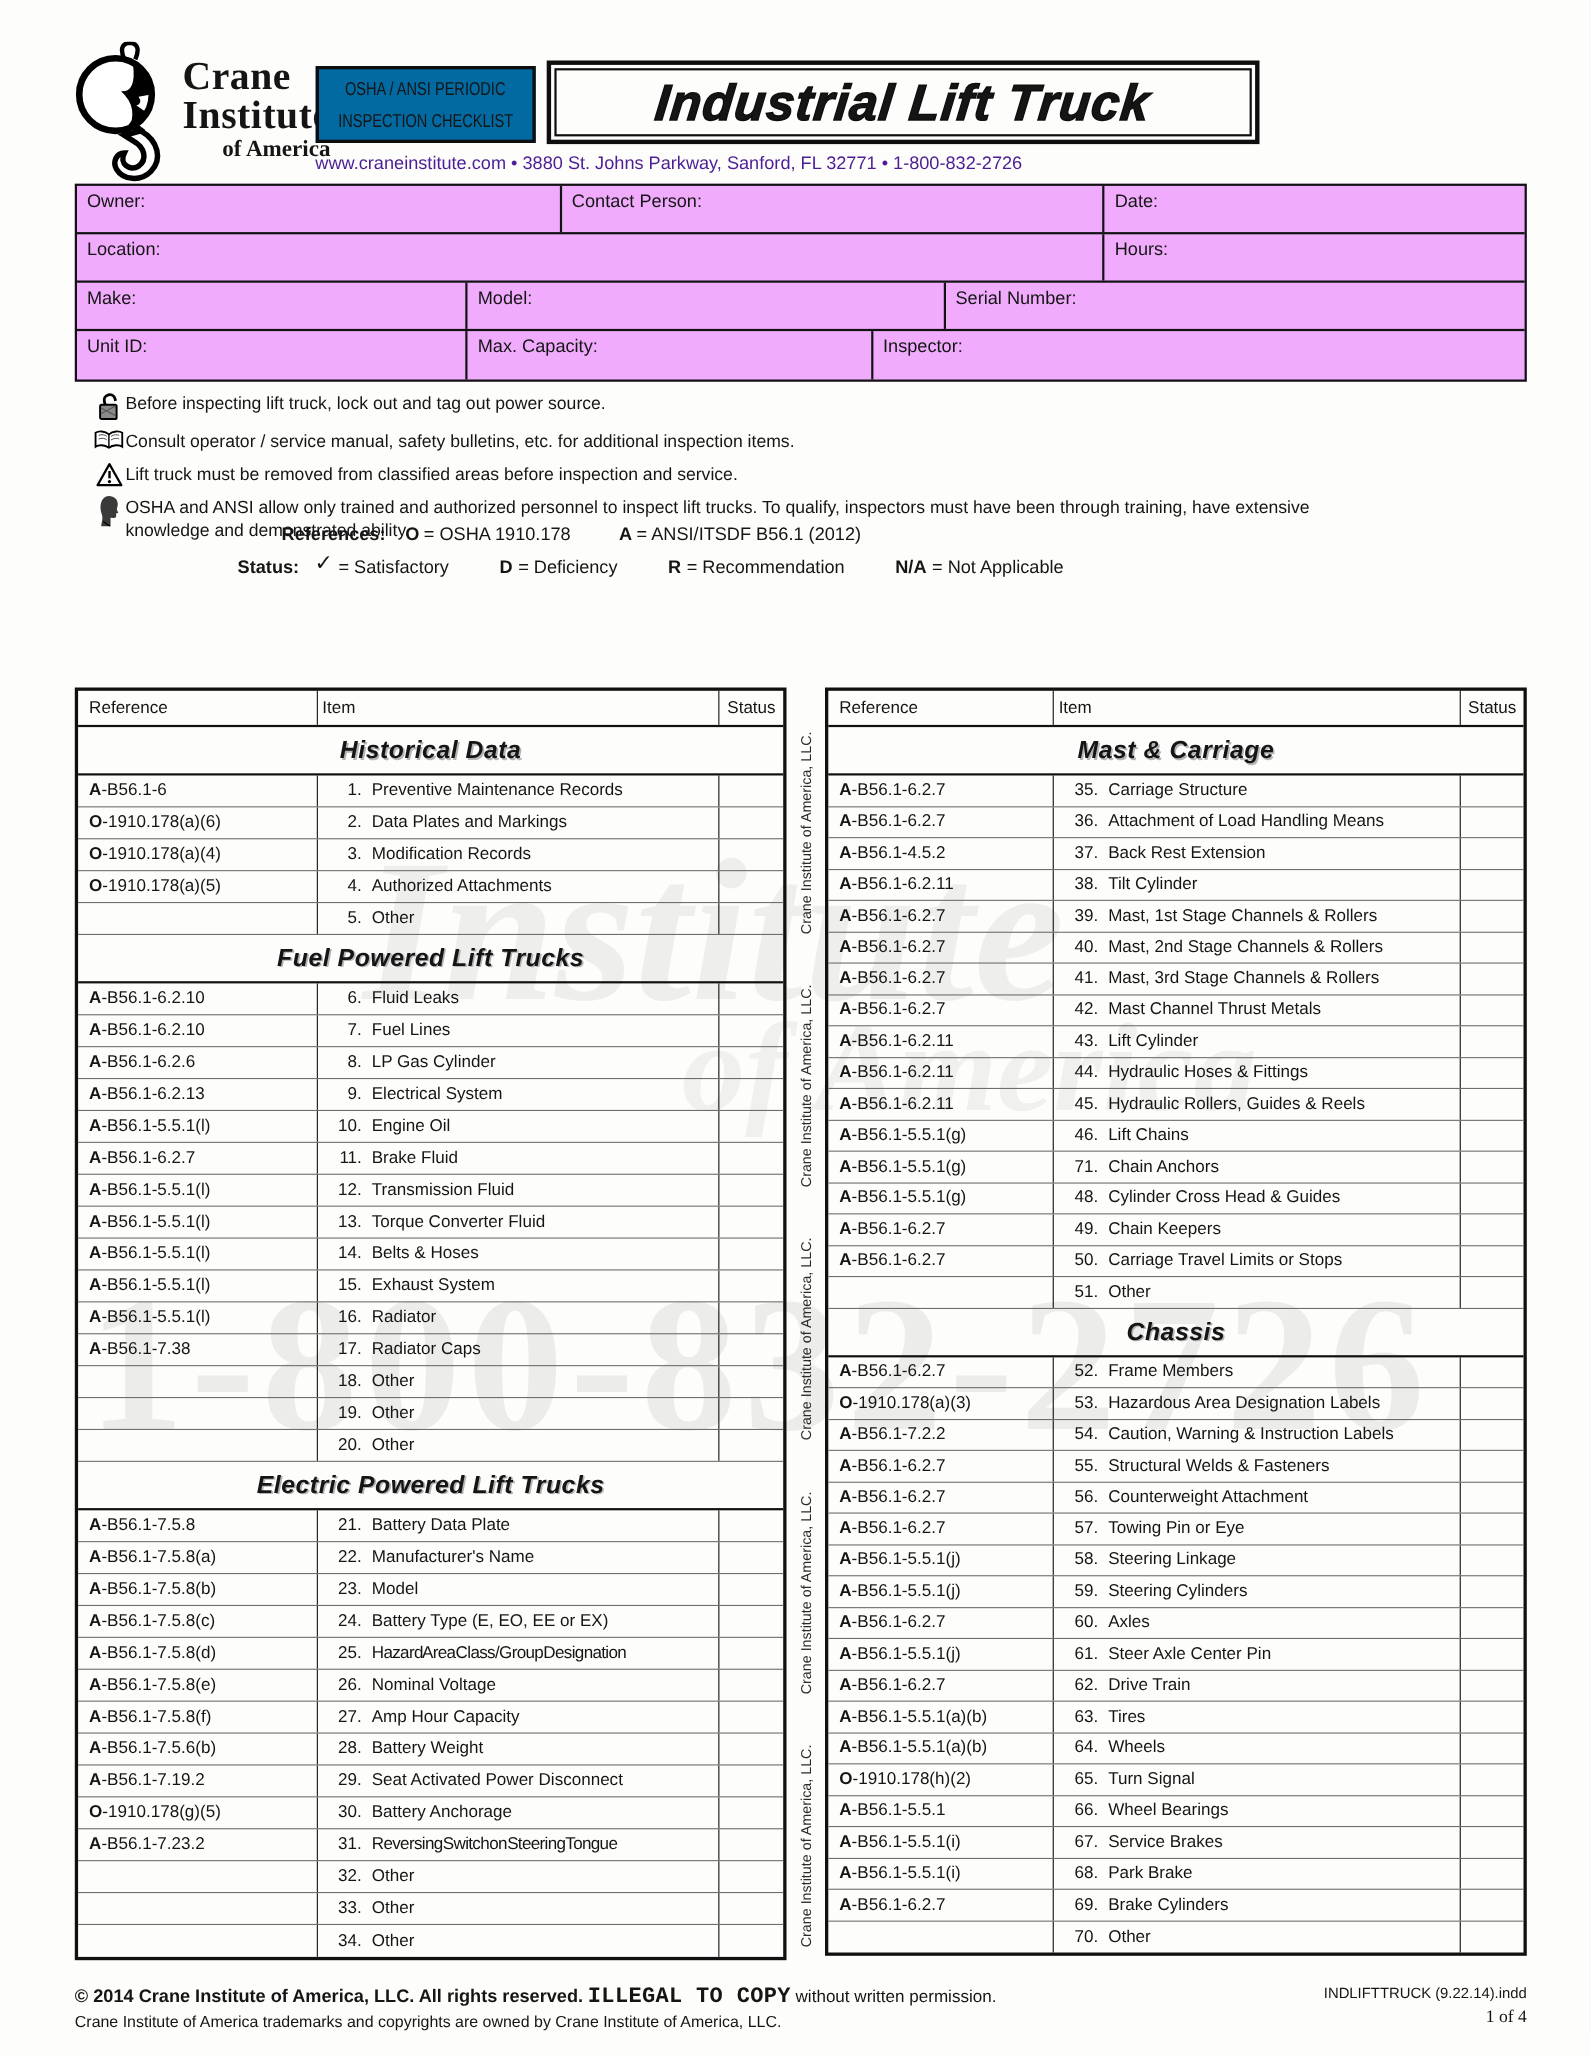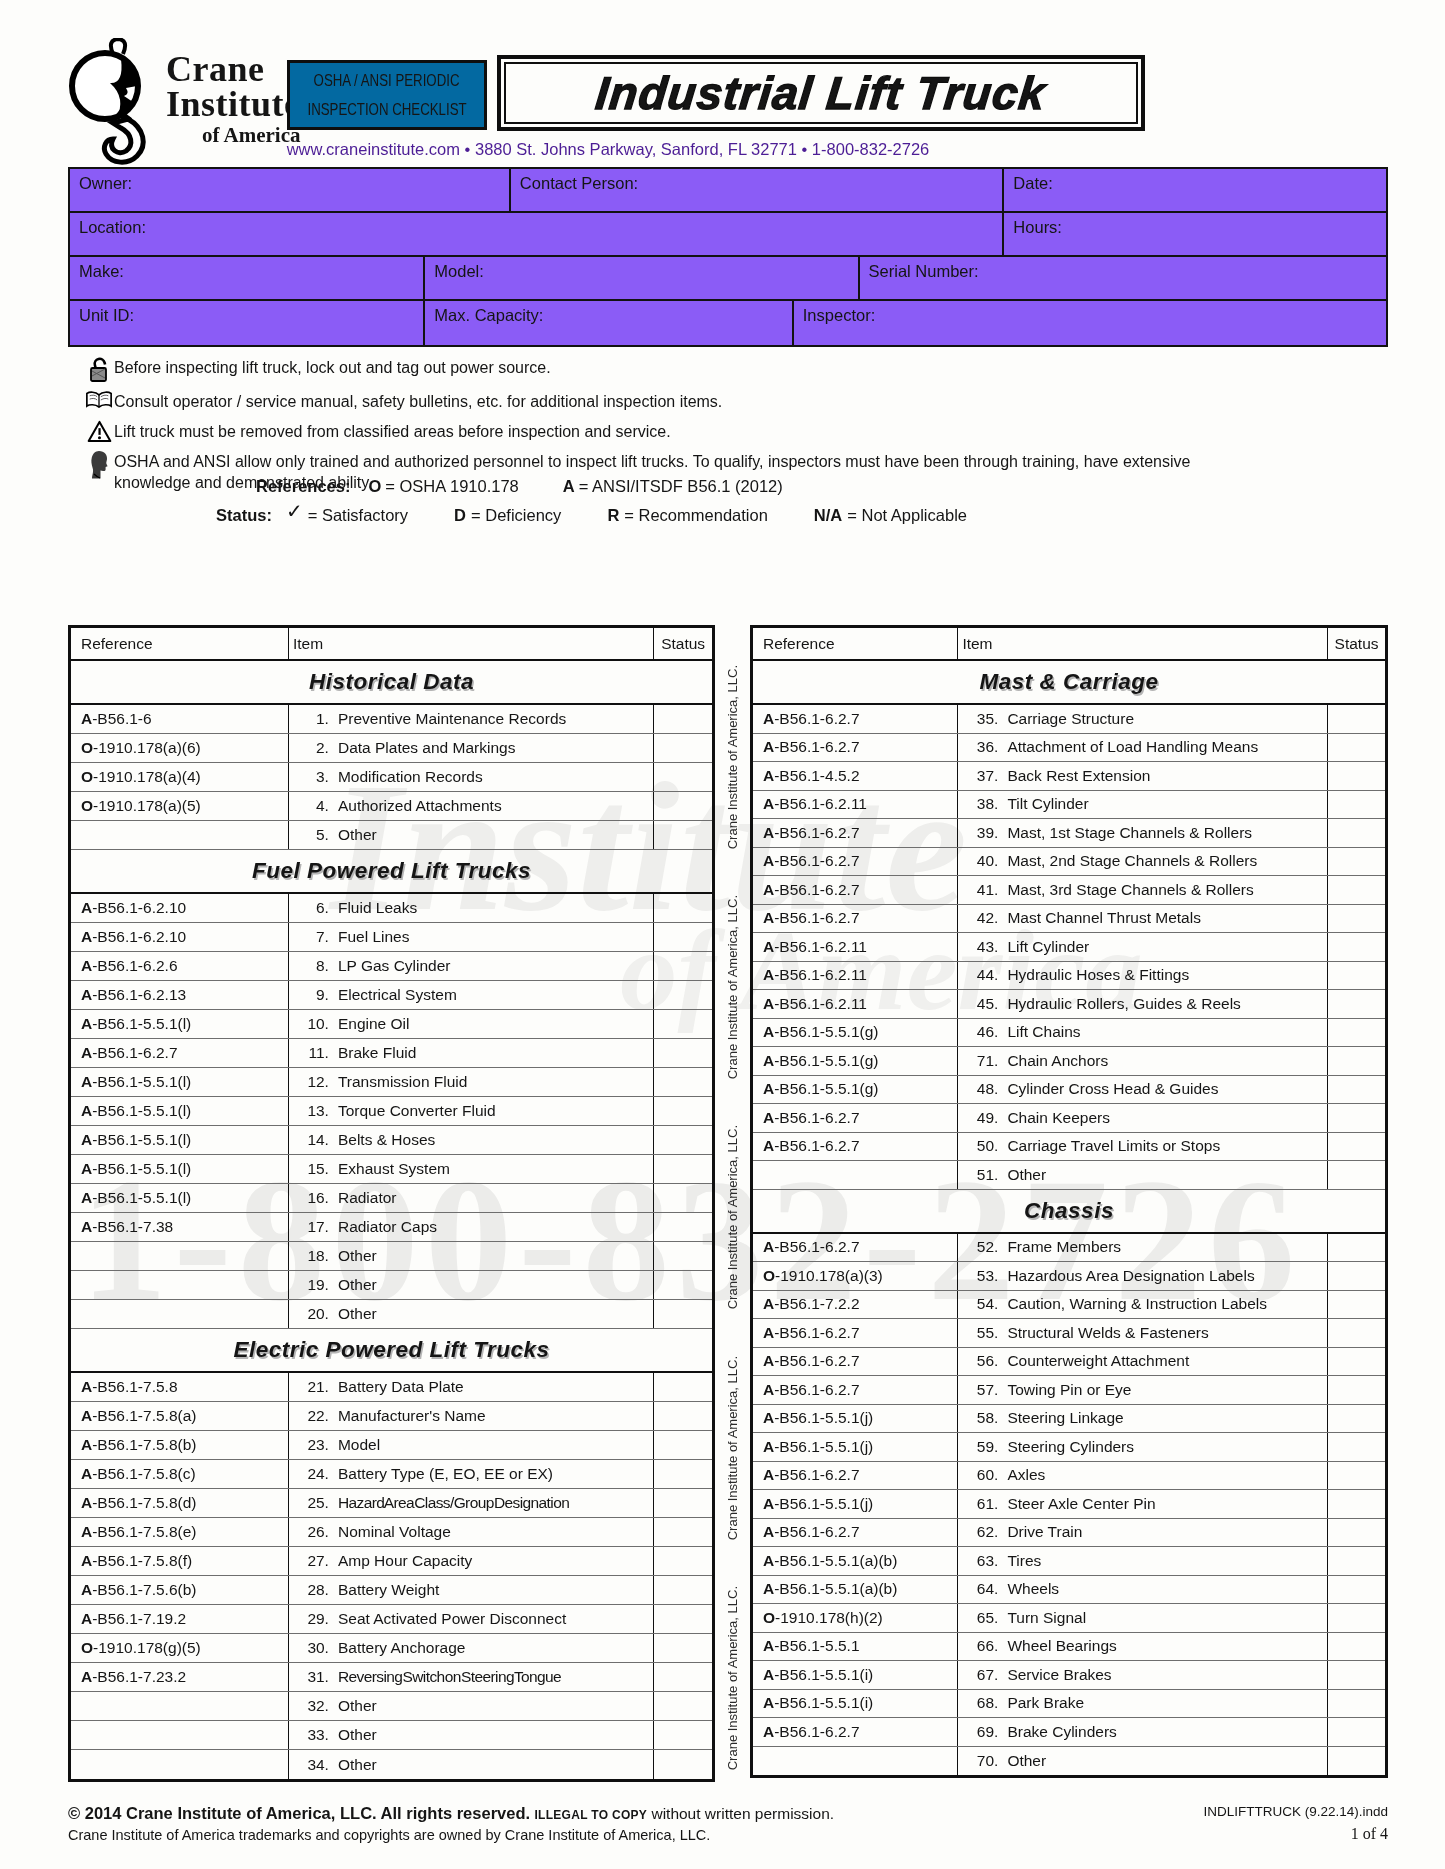--- a/index.html
+++ b/index.html
@@ -25,21 +25,21 @@
   .chkbox div { font-size: 17px; letter-spacing: 0px; transform: scaleX(0.78); white-space: nowrap; }
 
   .titlebox { left: 497px; top: 55px; width: 648px; height: 76px; border: 4px solid #0e0e0e; padding: 3px; background: #fdfdfb; }
   .titlebox-inner { border: 2px solid #0e0e0e; width: 100%; height: 100%; display: flex; align-items: center; justify-content: center; }
   .main-title { font-size: 46px; font-weight: bold; font-style: italic; letter-spacing: 1px;
                 transform: skewX(-6deg); -webkit-text-stroke: 1.3px #0e0e0e; }
 
   .address { left: 238px; top: 140px; width: 740px; text-align: center; font-size: 16.5px; color: #4c1d95; }
 
   
-  .info-table { left: 68px; top: 167px; width: 1320px; border: 2.5px solid #121212; background: #8b5cf6; }
+  .info-table { left: 68px; top: 167px; width: 1320px; border: 2.5px solid #121212; background: #f0abfc; }
   .info-row { display: flex; height: 44px; border-bottom: 2px solid #121212; }
   .info-row:last-child { border-bottom: none; }
   .info-cell { border-right: 2px solid #121212; padding: 5px 9px; font-size: 16.5px; }
   .info-cell:last-child { border-right: none; }
   .w-own { width: 33.5%; } .w-con { width: 37.5%; } .w-dat { width: 29%; }
   .w-loc { width: 71%; }  .w-hrs { width: 29%; }
   .w-mak { width: 27%; }  .w-mod { width: 33%; } .w-ser { width: 40%; }
   .w-uid { width: 27%; }  .w-cap { width: 28%; } .w-ins { width: 45%; }
 
   
@@ -83,21 +83,21 @@
   .rtable .c-ref { width: 32.5%; } .rtable .c-item { width: 58.5%; } .rtable .c-status { width: 9%; }
   .c-item { padding-left: 4px; }
   .c-head-status { justify-content: center; padding-left: 0; }
   .num { display: inline-block; width: 36px; text-align: right; margin-right: 9px; flex: 0 0 36px; }
   .tight { letter-spacing: -0.6px; word-spacing: -3.5px; }
 
   
   .footer { left: 68px; top: 1804px; width: 1320px; display: flex; justify-content: space-between; align-items: flex-start; }
   .f-left .f1 { font-size: 15.5px; margin-bottom: 4px; }
   .f-left .f1 .cbold { font-weight: bold; font-size: 16.5px; }
-  .f-left .f1 .illegal { font-weight: bold; font-size: 12px; letter-spacing: 0.3px; }
+  .f-left .f1 .illegal { font-weight: bold; font-size: 20px; letter-spacing: 0.3px; font-family: Liberation Mono, monospace; }
   .f-left .f2 { font-size: 14.5px; }
   .f-right { text-align: right; }
   .f-right .code { font-size: 13.5px; }
   .f-right .pg { font-family: "Liberation Serif", serif; font-size: 16px; margin-top: 6px; }
 </style>
 </head>
 <body>
 
 <div class="page">
 

